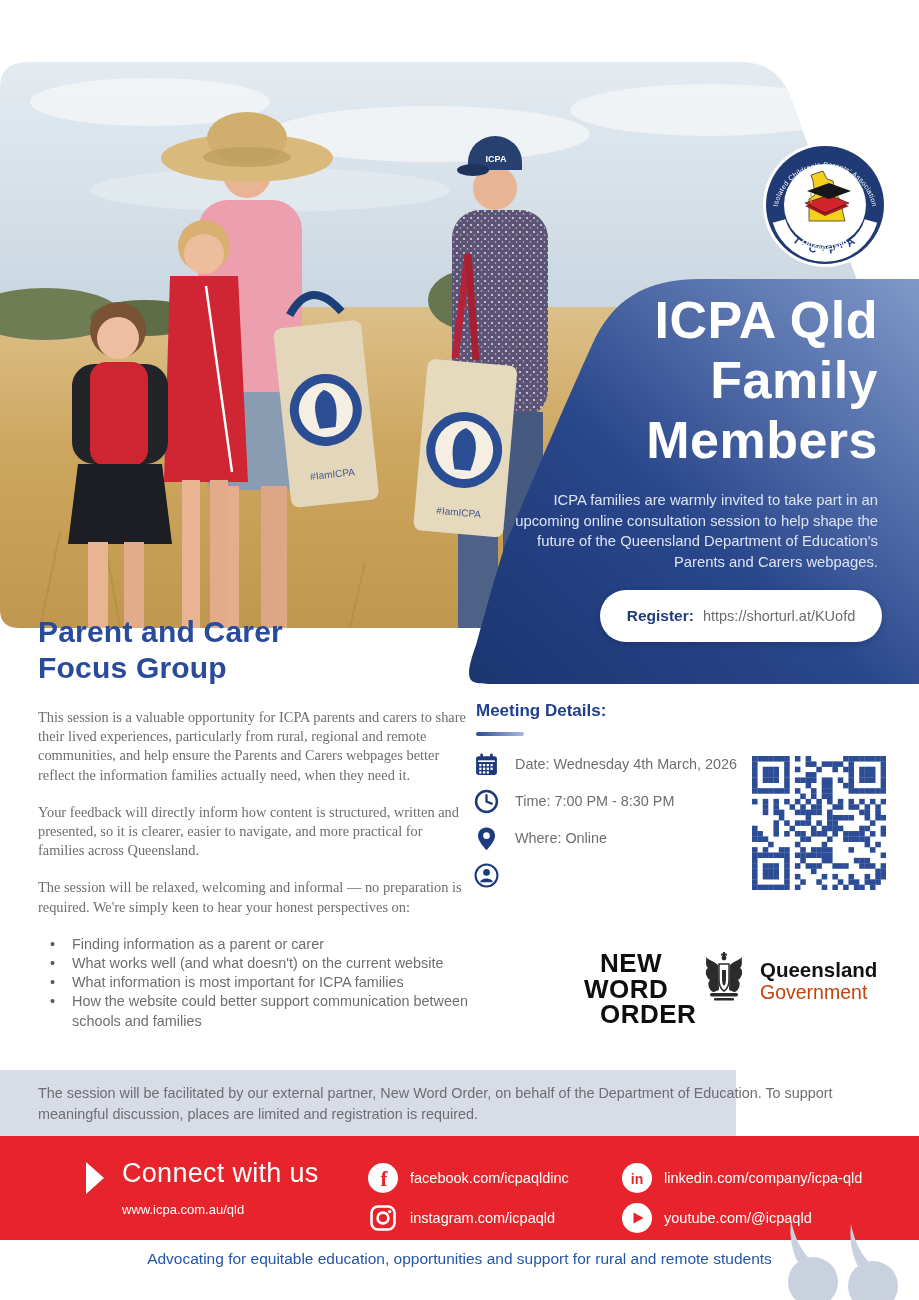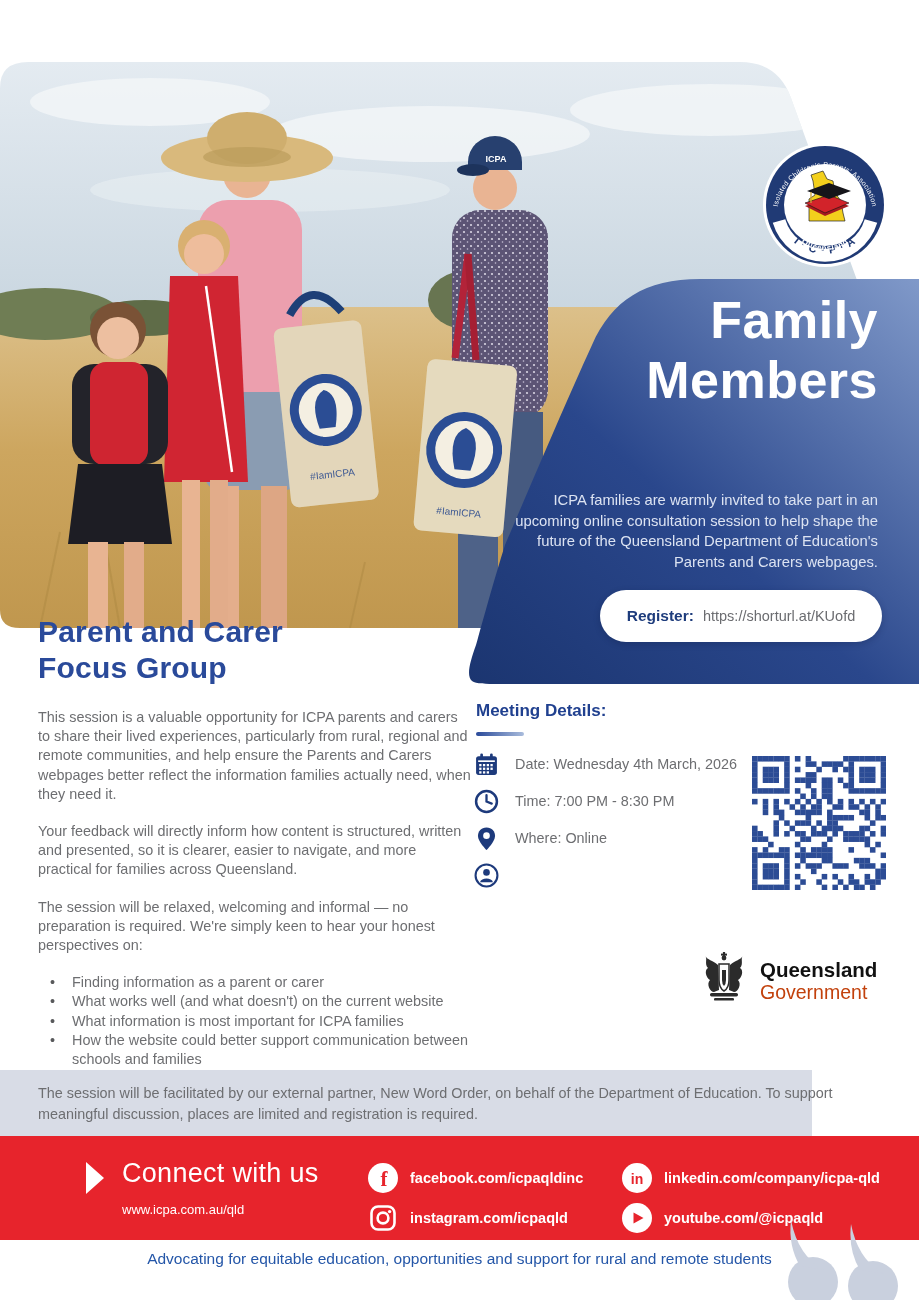--- a/index.html
+++ b/index.html
@@ -11,48 +11,48 @@
               line-height:60px;letter-spacing:.5px;z-index:3;}
   .hero-sub{right:41px;top:490px;width:372px;text-align:right;color:#dce3f2;font-size:14.8px;
             line-height:20.5px;z-index:3;}
   .pill{left:600px;top:590px;width:282px;height:52px;border-radius:26px;background:#fff;z-index:3;
         display:flex;align-items:center;justify-content:center;gap:9px;box-shadow:0 2px 6px rgba(10,25,60,.25);}
   .pill .lab{color:#1e3c7c;font-weight:700;font-size:15.5px;}
   .pill .url{color:#6b6c70;font-size:14.5px;}
   
   .h1{left:38px;top:614px;color:#2a4a9a;font-size:30px;font-weight:700;line-height:36px;letter-spacing:.2px;}
   .body-col{left:38px;top:708px;width:434px;color:#6d6e71;font-size:14.4px;line-height:19.2px;}
-  .body-col p{margin:0 0 18px 0;}
+  .body-col p{margin:0 0 18px 0;font-family:Liberation Serif, serif;}
   .bullet{display:flex;}
   .bullet .dot{width:34px;padding-left:12px;box-sizing:border-box;color:#58595b;}
   .bullet .bt{flex:1;}
   
   .md-head{left:476px;top:701px;color:#20408f;font-size:17px;font-weight:700;}
   .md-line{left:476px;top:732px;width:48px;height:3.5px;background:linear-gradient(90deg,#2a4a9a,#a9bcdc);border-radius:2px;}
   .md-list{left:474px;top:752px;width:270px;}
   .md-row{display:flex;margin-bottom:12px;height:25px;}
   .md-row .ic{width:25px;height:25px;margin-right:16px;flex:none;}
   .md-row .tx{color:#6d6e71;font-size:14.4px;line-height:25px;white-space:nowrap;}
   
   .nwo{left:584px;top:951px;color:#0e0e0e;font-weight:900;font-size:26px;line-height:25.5px;letter-spacing:.5px;}
   .nwo div:nth-child(1){margin-left:16px;}
   .nwo div:nth-child(3){margin-left:16px;}
   .qg-text{left:760px;top:958px;color:#111;}
   .qg-text .l1{font-size:20.5px;font-weight:700;line-height:23px;}
   .qg-text .l2{font-size:19.5px;font-weight:400;line-height:23px;color:#c2410c;}
   
-  .note{left:0;top:1070px;width:812px;height:66px;background:#d8dce6;}
+  .note{left:0;top:1070px;width:736px;height:66px;background:#d8dce6;}
   .note .tx{position:absolute;left:38px;top:13px;width:848px;color:#6d6e71;font-size:14.4px;line-height:21px;}
   
   .redband{left:0;top:1136px;width:919px;height:104px;background:#e7242c;}
   .tri{left:86px;top:1162px;width:0;height:0;border-left:18px solid #fff;border-top:16px solid transparent;border-bottom:16px solid transparent;}
   .connect{left:122px;top:1158px;color:#fff;font-size:27px;letter-spacing:.3px;}
   .site{left:122px;top:1202px;color:#fff;font-size:13px;}
   .soc-ic{width:30px;height:30px;}
-  .soc-tx{color:#fff;font-size:14.5px;line-height:30px;white-space:nowrap;font-weight:bold;}
+  .soc-tx{color:#fff;font-size:14.5px;line-height:30px;white-space:nowrap;}
   .tagline{left:0;top:1250px;width:919px;text-align:center;color:#2456a8;font-size:15.5px;}
   .quote{left:786px;top:1220px;z-index:4;}
 </style>
 </head>
 <body>
 
 <div class="page">
 
   <svg class="abs" style="left:0;top:62px;" width="919" height="566" viewBox="0 0 919 566">
     <defs>
@@ -192,20 +192,21 @@
     </text>
     <text font-family="Liberation Sans, sans-serif" font-size="11" font-weight="bold" fill="#203a75" letter-spacing="1">
       <textPath href="#arcMid" startOffset="50%" text-anchor="middle">I · C · P · A</textPath>
     </text>
     <text font-family="Liberation Sans, sans-serif" font-size="8" font-weight="bold" fill="#ffffff" letter-spacing=".5">
       <textPath href="#arcBot" startOffset="50%" text-anchor="middle">Queensland</textPath>
     </text>
   </svg>
 
   <div class="abs hero-title">
+    <div>ICPA Qld</div>
     <div>Family</div>
     <div>Members</div>
   </div>
   <div class="abs hero-sub">ICPA families are warmly invited to take part in an upcoming online consultation session to help shape the future of the Queensland Department of Education's Parents and Carers webpages.</div>
 
   <div class="abs h1">
     <div>Parent and Carer</div>
     <div>Focus Group</div>
   </div>
 
@@ -577,20 +578,25 @@
         <rect x="42.88" y="128.64" width="5.56" height="5.56"></rect>
         <rect x="69.68" y="128.64" width="5.56" height="5.56"></rect>
         <rect x="80.40" y="128.64" width="5.56" height="5.56"></rect>
         <rect x="91.12" y="128.64" width="5.56" height="5.56"></rect>
         <rect x="101.84" y="128.64" width="5.56" height="5.56"></rect>
         <rect x="107.20" y="128.64" width="5.56" height="5.56"></rect>
         <rect x="117.92" y="128.64" width="5.56" height="5.56"></rect>
       </g>
     </svg>
 
+  <div class="abs nwo">
+    <div>NEW</div>
+    <div>WORD</div>
+    <div>ORDER</div>
+  </div>
 
   <svg class="abs" style="left:698px;top:950px;" width="52" height="62" viewBox="0 0 52 62">
     <g fill="#2b2b2b">
       <path d="M21,14 L31,14 L31,30 Q31,38 26,41 Q21,38 21,30 Z" stroke="#2b2b2b" stroke-width="1.5" fill="#fff"></path>
       <path d="M24,20 L28,20 L28,30 Q28,34 26,36 Q24,34 24,30 Z"></path>
       <path d="M20,15 C14,10 10,10 7,6 C10,8 6,14 10,18 C6,20 8,28 12,30 C8,34 12,42 16,42 L21,40 Z"></path>
       <path d="M32,15 C38,10 42,10 45,6 C42,8 46,14 42,18 C46,20 44,28 40,30 C44,34 40,42 36,42 L31,40 Z"></path>
       <circle cx="26" cy="8" r="2.4"></circle>
       <rect x="24.9" y="2" width="2.2" height="5"></rect>
         <rect x="23" y="3.6" width="6" height="2"></rect>

